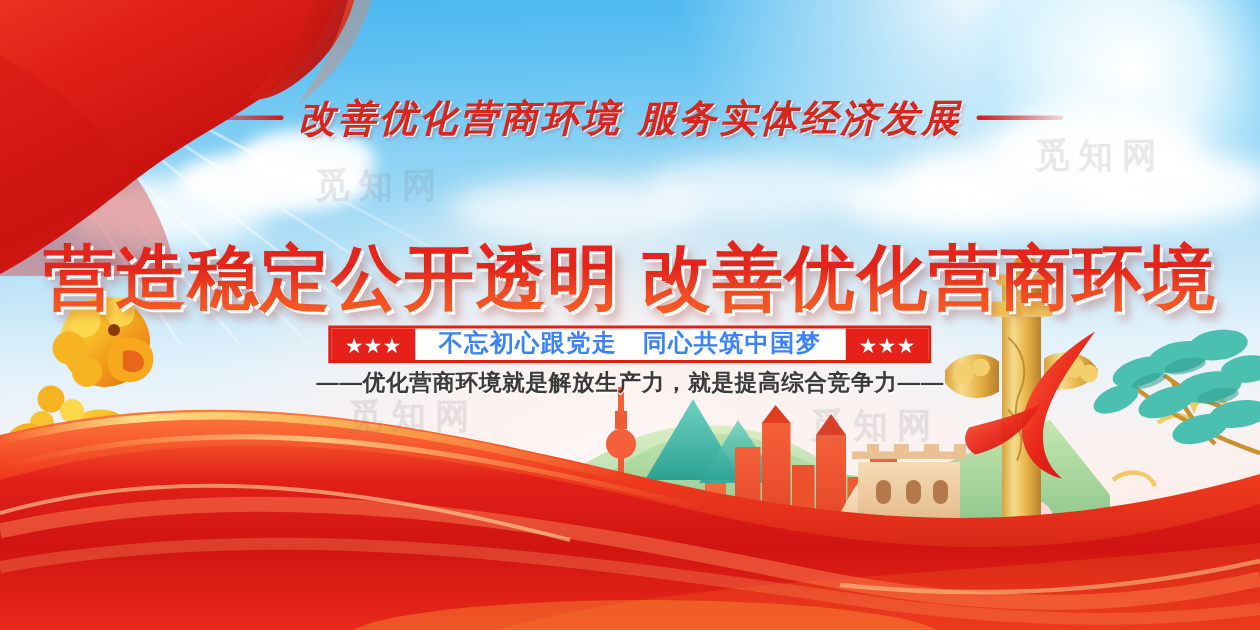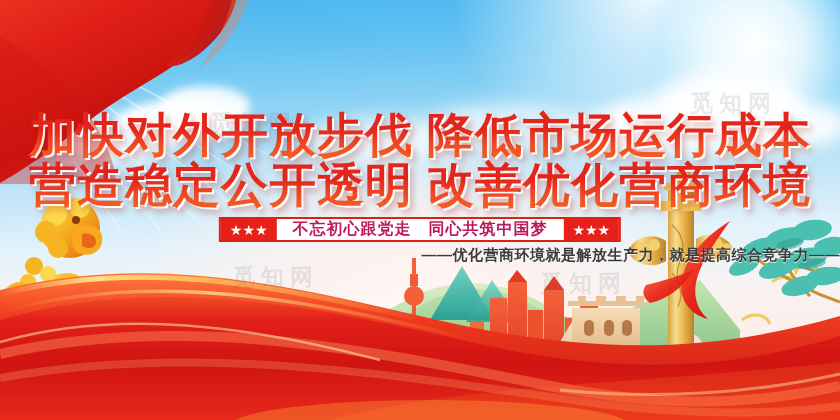--- a/index.html
+++ b/index.html
@@ -93,27 +93,27 @@
     background:#fff;
   }
   .stars{
     background:#e7211a;color:#fff;
     display:flex;align-items:center;justify-content:center;gap:5px;
     padding:0 9px;font-size:14px;line-height:1;
   }
   .slogan{
     display:flex;align-items:center;justify-content:center;
     padding:0 16px;
-    color:#be185d;font-weight:bold;font-size:16px;letter-spacing:1px;
+    color:#3b82f6;font-weight:bold;font-size:16px;letter-spacing:1px;
     white-space:nowrap;
     border-radius:10px;
   }
 
   .tagline{
-    position:absolute;left:0;top:246px;width:840px;text-align:right;
+    position:absolute;left:0;top:246px;width:840px;text-align:center;
     color:#3b3b3b;font-weight:bold;font-size:15px;letter-spacing:.5px;
     white-space:nowrap;
     text-shadow:0 1px 0 rgba(255,255,255,.8);
   }
 
   
   .wm{
     position:absolute;color:rgba(120,120,130,.16);
     font-size:23px;font-weight:bold;letter-spacing:6px;
     pointer-events:none;user-select:none;
@@ -511,22 +511,26 @@
     </svg>
   </div>
 
   <div class="content">
 
     <div class="wm d">觅知网</div>
     <div class="wm b">觅知网</div>
     <div class="wm a">觅知网</div>
     <div class="wm c">觅知网</div>
 
-
-    <div class="headline l1">加快对外开放步伐 降低市场运行成本</div>
+    <div class="subtitle-row">
+      <span class="dash"></span>
+      <span class="subtitle">改善优化营商环境 服务实体经济发展</span>
+      <span class="dash right"></span>
+    </div>
+
     <div class="headline l2">营造稳定公开透明 改善优化营商环境</div>
 
     <div class="starbar">
       <span class="stars">★★★</span>
       <span class="slogan">不忘初心跟党走　同心共筑中国梦</span>
       <span class="stars">★★★</span>
     </div>
 
     <div class="tagline">——优化营商环境就是解放生产力，就是提高综合竞争力——</div>
   </div>

